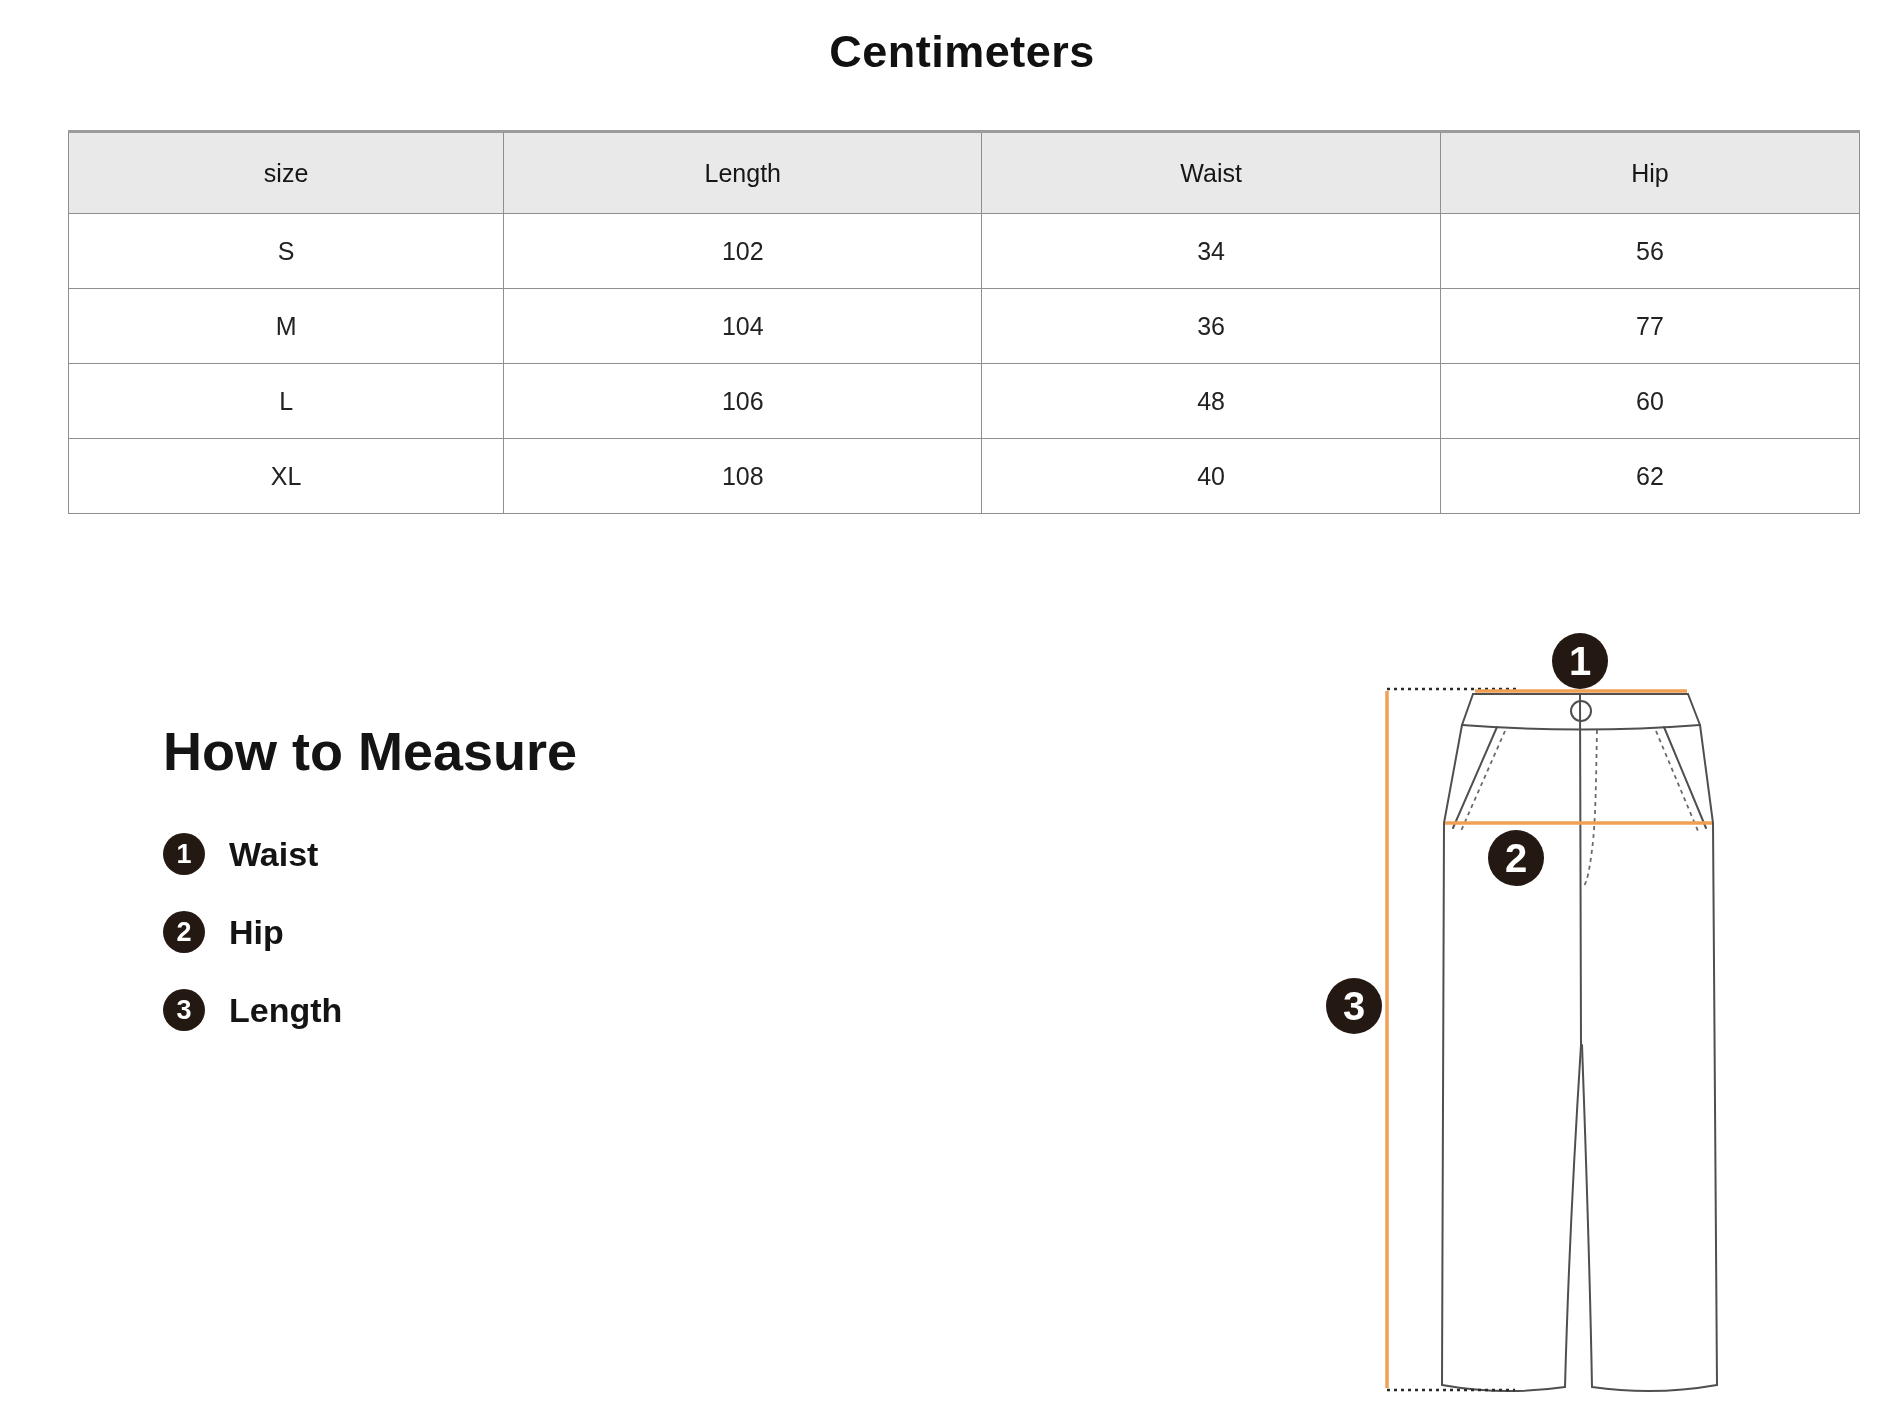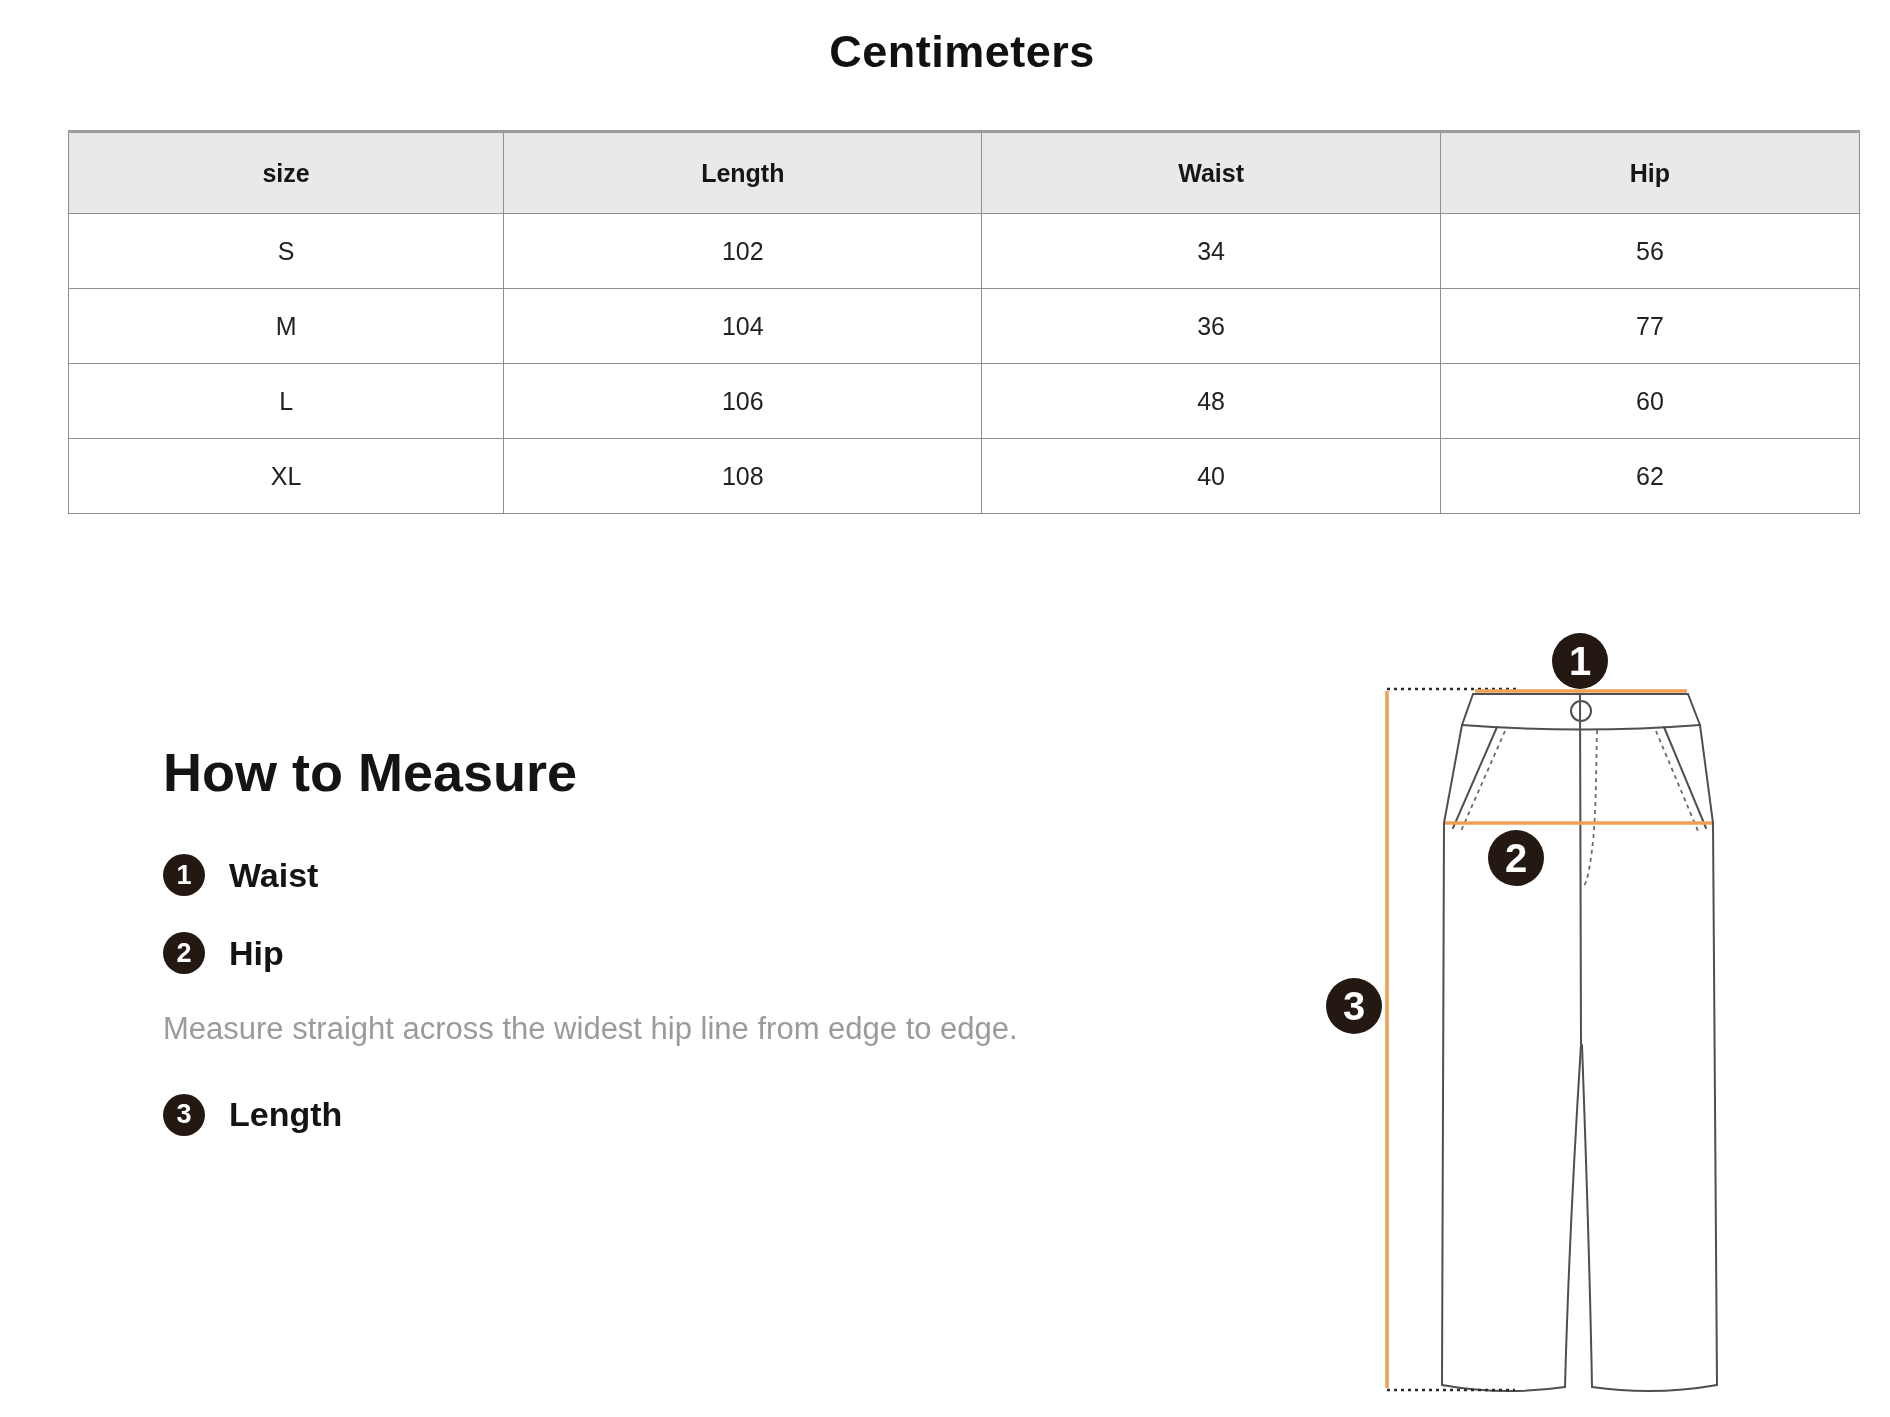--- a/index.html
+++ b/index.html
@@ -16,24 +16,24 @@
   
   .size-table{
     position:absolute;left:68px;top:130px;width:1792px;
     border-collapse:collapse;table-layout:fixed;
     border:1px solid #8f8f8f;border-top:3px solid #9c9c9c;
   }
   .size-table th,.size-table td{
     border:1px solid #8f8f8f;text-align:center;vertical-align:middle;
     font-size:25px;
   }
-  .size-table th{height:78px;background:#e9e9e9;font-weight:700;color:#161616;}
+  .size-table th{height:78px;background:#e9e9e9;font-weight:400;color:#161616;}
   .size-table td{height:72px;font-weight:400;color:#222;}
   
-  .htm-section{position:absolute;left:163px;top:743px;width:1030px;}
+  .htm-section{position:absolute;left:163px;top:722px;width:1030px;}
   .htm-title{font-size:54px;font-weight:700;color:#141414;margin:0 0 52px 0;line-height:1.1;}
   .htm-label-row{display:flex;align-items:center;gap:24px;margin:0 0 36px 0;}
   .htm-num{
     width:42px;height:42px;border-radius:50%;background:#241812;color:#fff;
     display:flex;align-items:center;justify-content:center;
     font-size:27px;font-weight:700;flex:0 0 auto;
   }
   .htm-label{font-size:34px;font-weight:700;color:#141414;}
   .htm-desc{font-size:31px;font-weight:400;color:#9b9b9b;margin:0 0 46px 0;line-height:1.2;}
   
@@ -99,21 +99,20 @@
       <span class="htm-num">1</span>
       <span class="htm-label">Waist</span>
     </div>
   </div>
 
   <div>
     <div class="htm-label-row">
       <span class="htm-num">2</span>
       <span class="htm-label">Hip</span>
     </div>
-    <p class="htm-desc">Measure straight across the widest hip line from edge to edge.</p>
   </div>
 
   <div>
     <div class="htm-label-row">
       <span class="htm-num">3</span>
       <span class="htm-label">Length</span>
     </div>
   </div>
 </div>
 </div>

